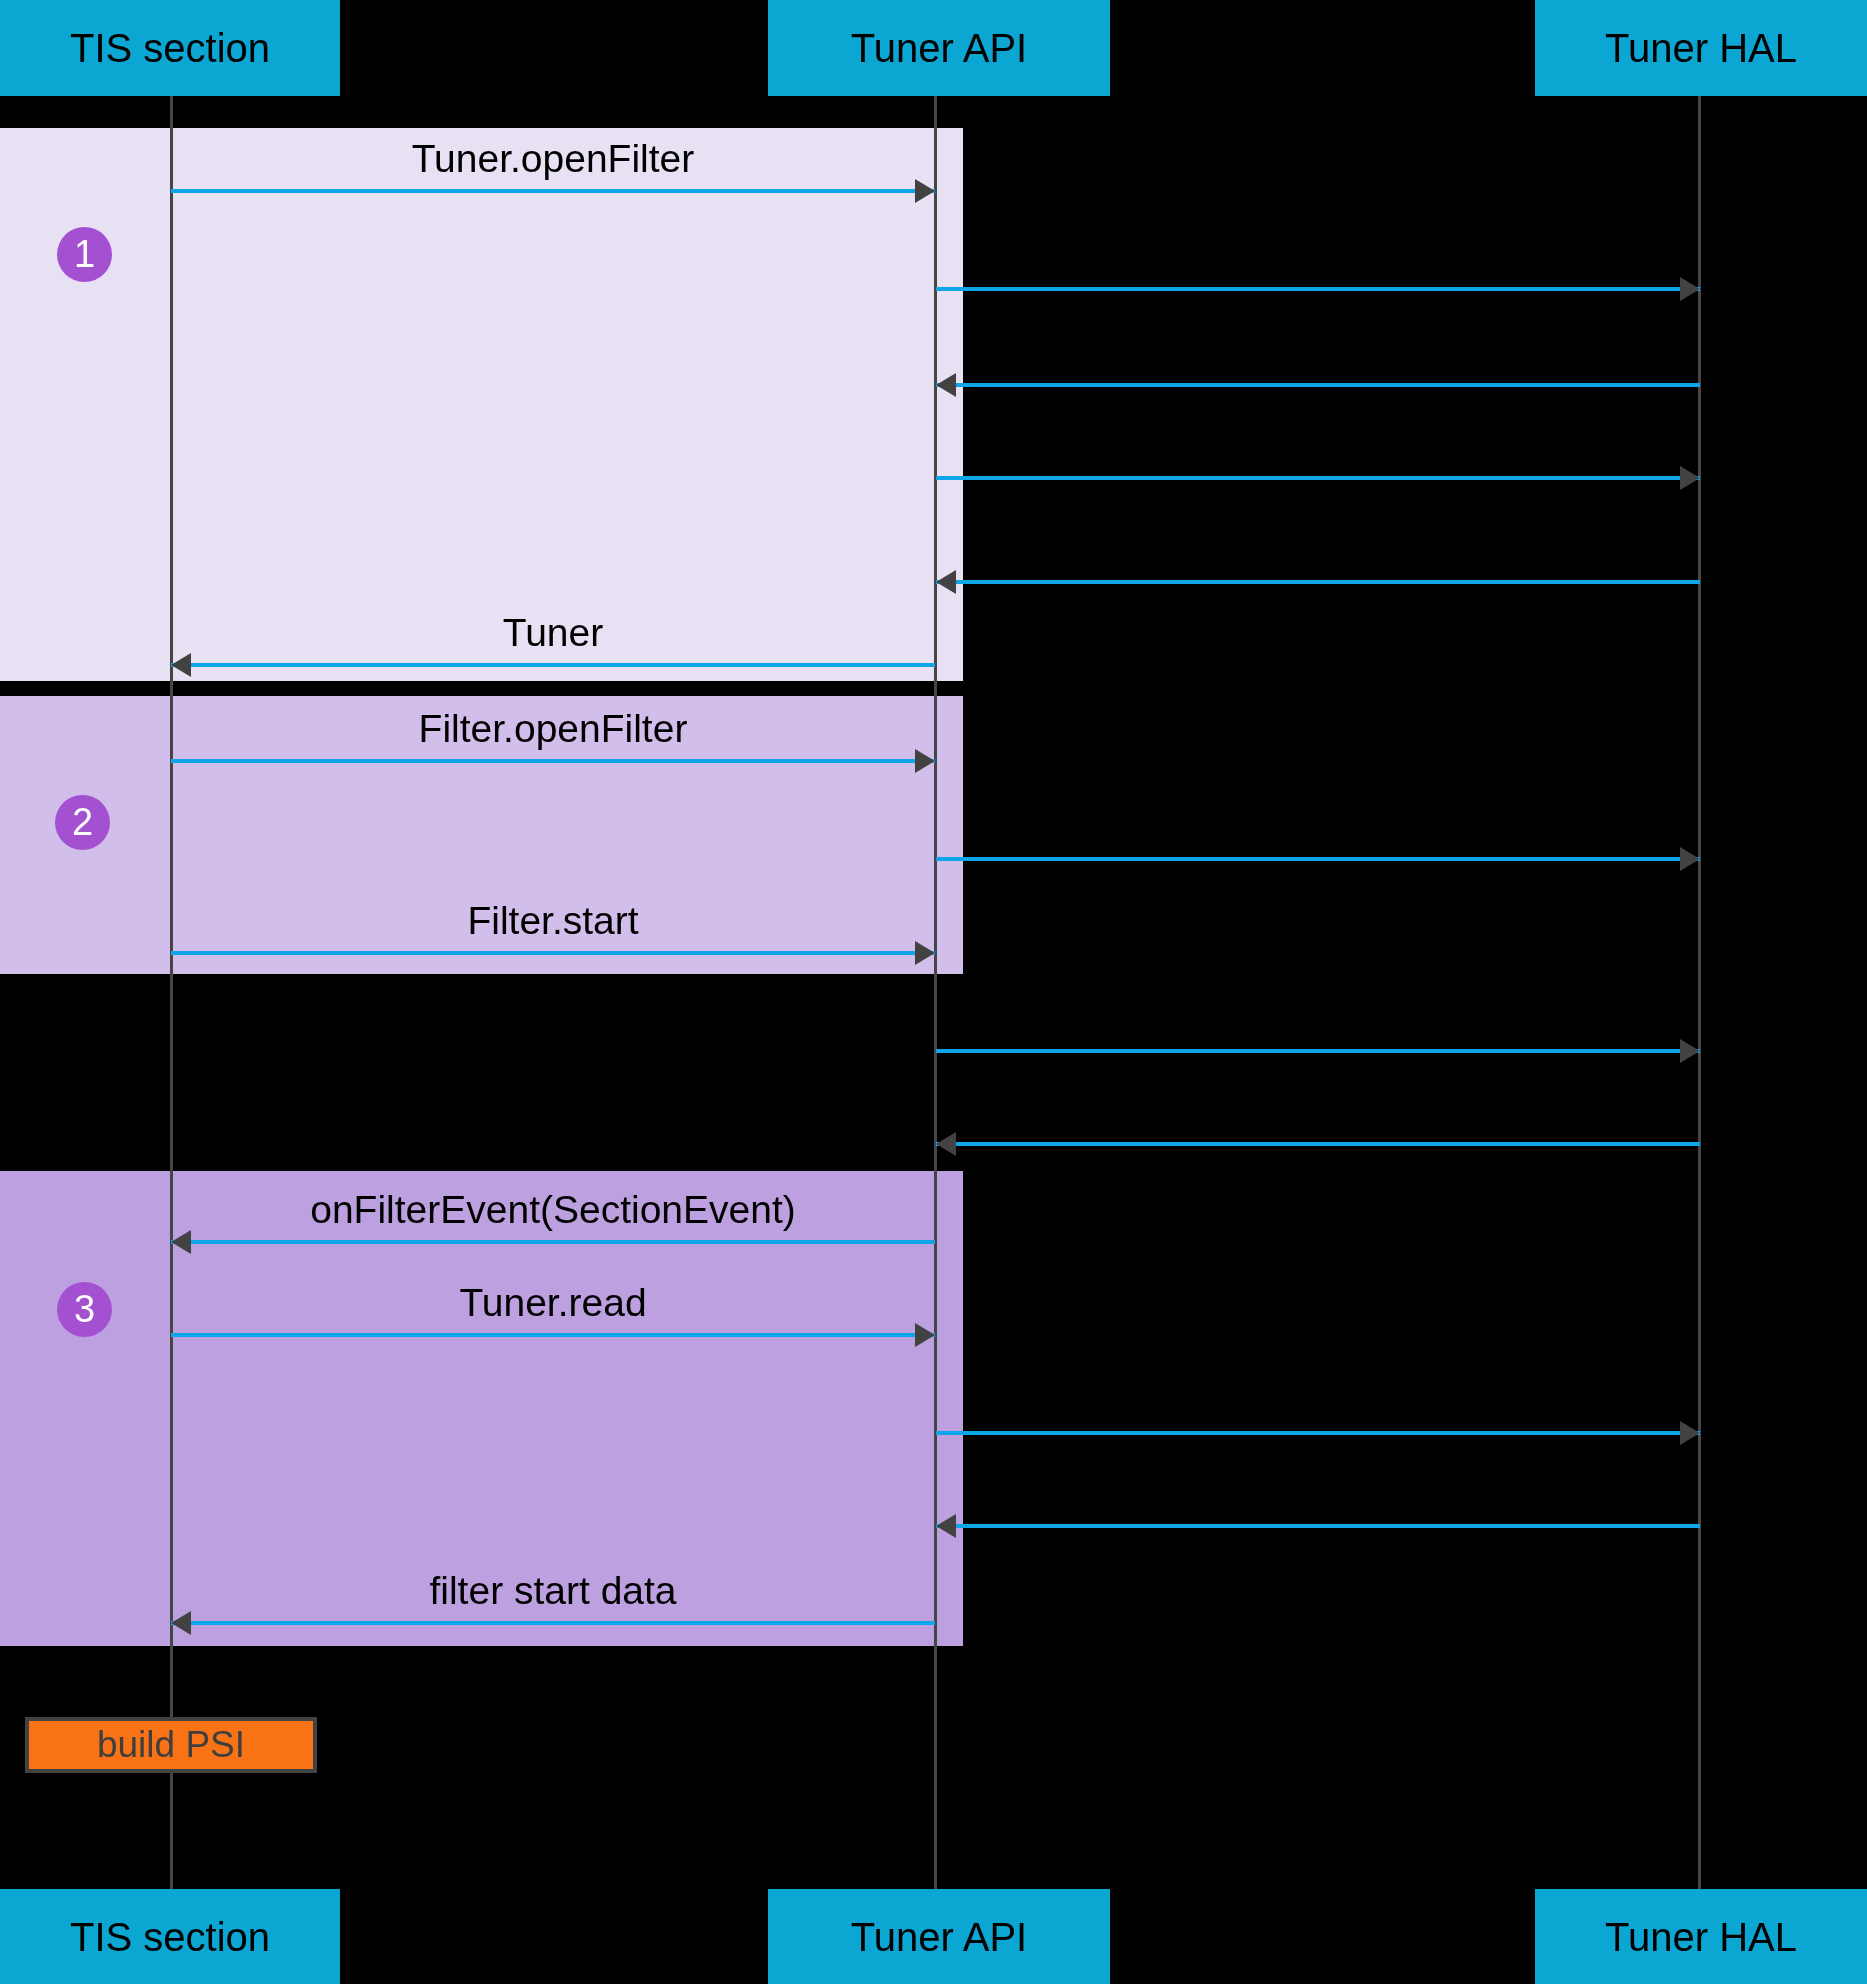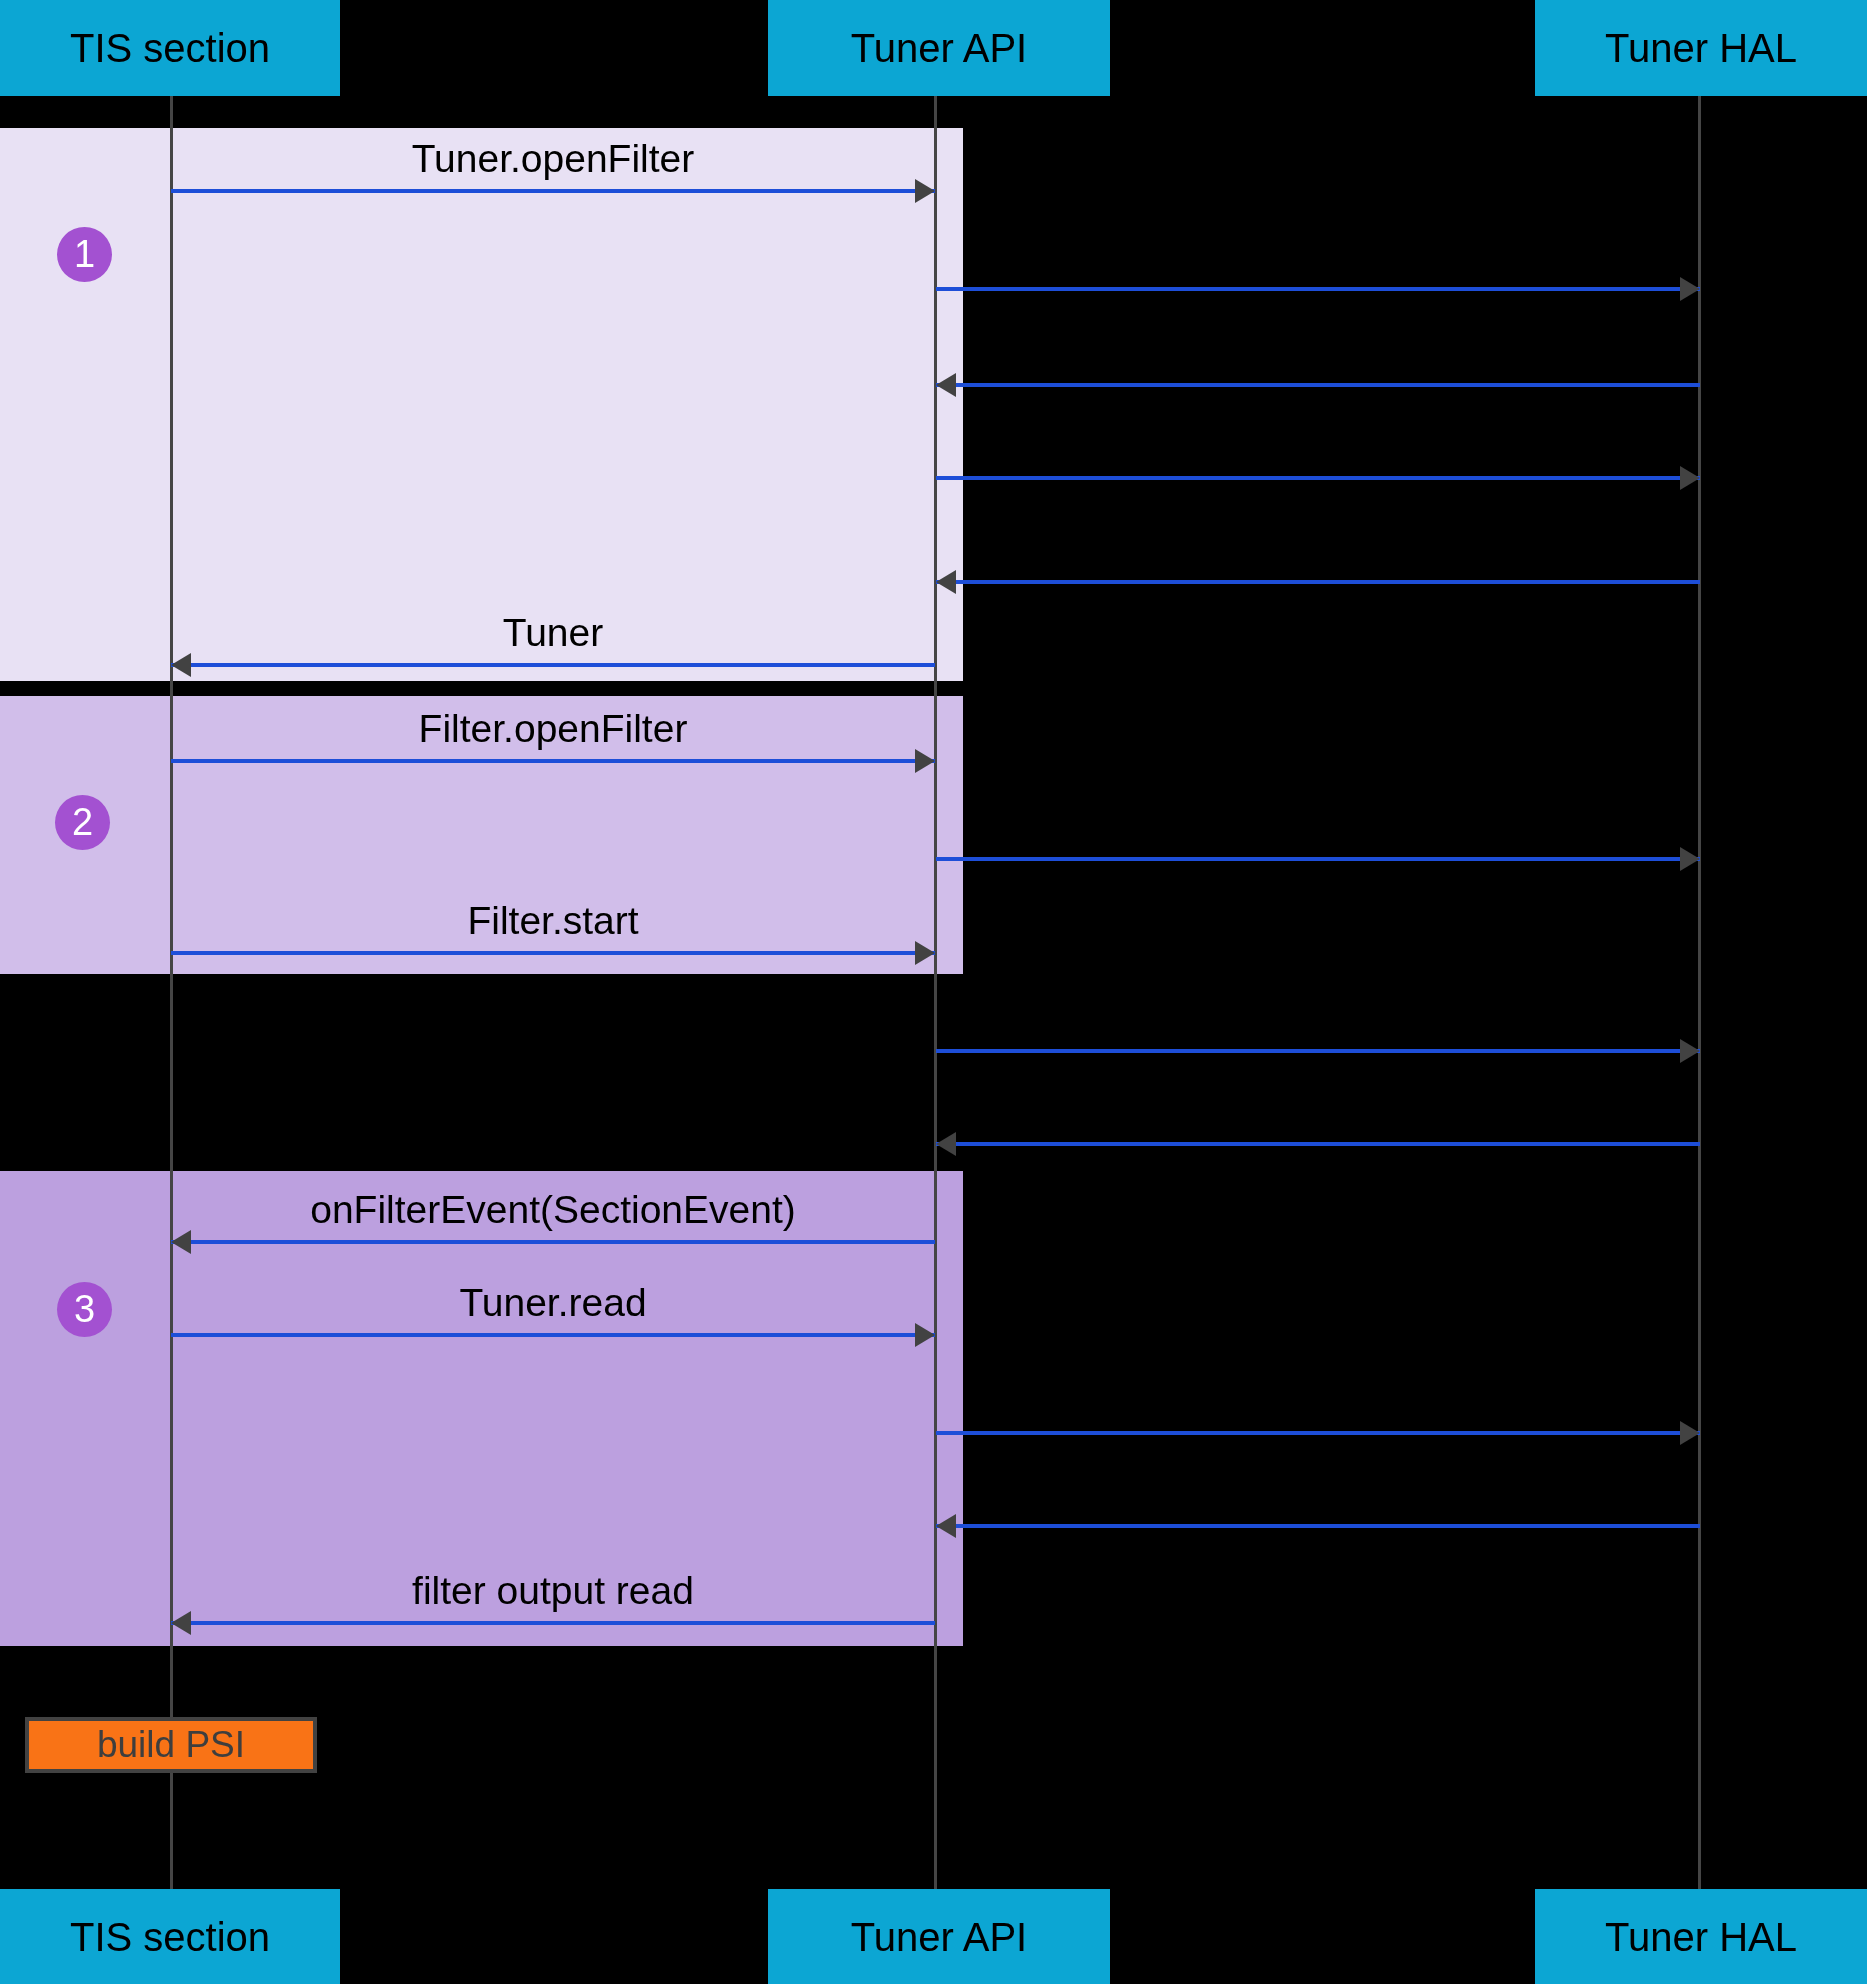--- a/index.html
+++ b/index.html
@@ -52,21 +52,21 @@
     color: #FFFFFF;
     font-size: 38px;
     display: flex;
     align-items: center;
     justify-content: center;
     z-index: 4;
   }
   .arrow {
     position: absolute;
     height: 3.8px;
-    background: #1d4ed8;
+    background: #0ea5e9;
     z-index: 3;
   }
   .arrow .head {
     position: absolute;
     width: 0;
     height: 0;
     top: 50%;
     transform: translateY(-50%);
     border-top: 12.4px solid transparent;
     border-bottom: 12.4px solid transparent;
@@ -207,21 +207,21 @@
   <div class="arrow right" style="left:936px; top:1431px; width:764px;">
     <span class="head"></span>
     <span class="msg-label"></span>
   </div>
   <div class="arrow left" style="left:936px; top:1524px; width:764px;">
     <span class="head"></span>
     <span class="msg-label"></span>
   </div>
   <div class="arrow left" style="left:171px; top:1621px; width:764px;">
     <span class="head"></span>
-    <span class="msg-label">filter output read</span>
+    <span class="msg-label">filter start data</span>
   </div>
 
   <div class="note">
     <span>build PSI</span>
   </div>
 
 </div>
 
 
 </body></html>

